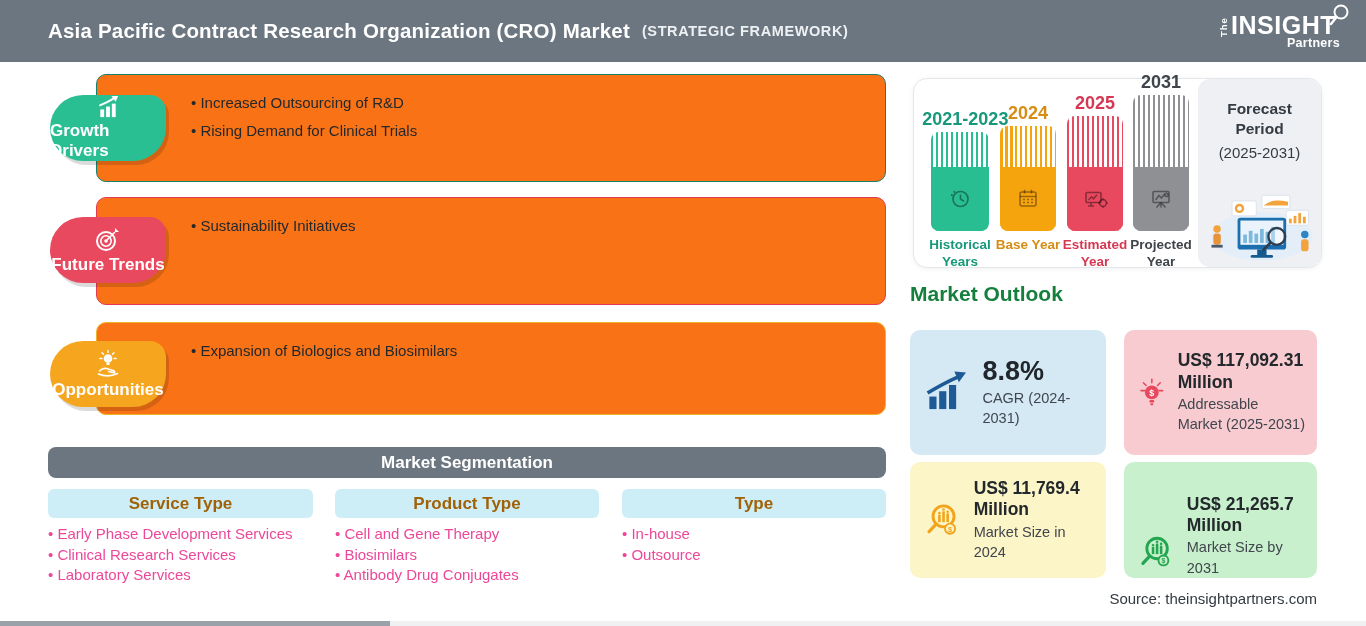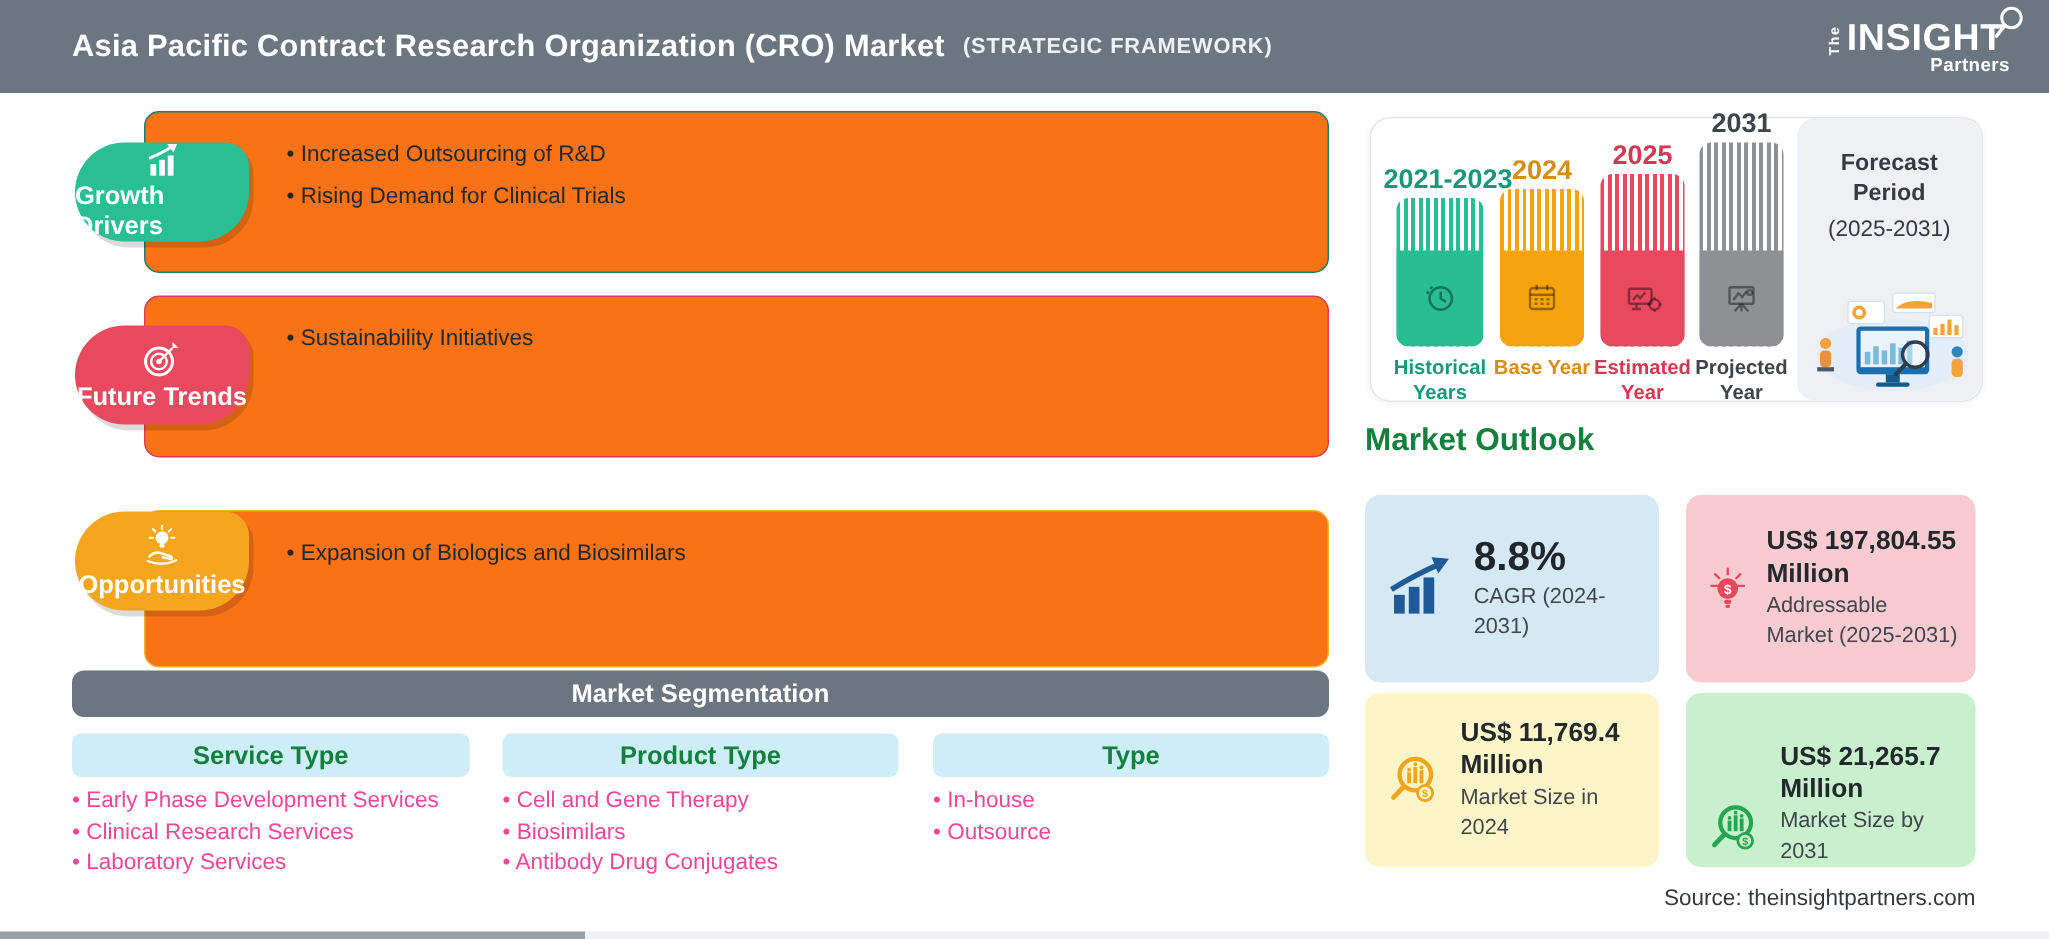--- a/index.html
+++ b/index.html
@@ -29,21 +29,21 @@
   .logo-glass { position:absolute; right:-14px; top:-9px; }
   .logo-partners { font-size:12.5px; font-weight:bold; margin-top:-2px; margin-right:-4px; letter-spacing:.3px; }
 
   
   .frame-box {
     position:absolute; left:96px; width:790px; background:#f97316;
     border-radius:10px; border:1.6px solid;
   }
   .frame-growth { top:74px; height:108px; border-color:#17806a; }
   .frame-trends { top:197px; height:108px; border-color:#e23a52; }
-  .frame-opps   { top:340px; height:105px; border-color:#eeb22b; }
+  .frame-opps   { top:322px; height:93px; border-color:#eeb22b; }
   .frame-box ul { list-style:none; padding:18px 20px 0 94px; }
   .frame-box li { font-size:15px; line-height:20px; margin-bottom:8px; color:#23282d; }
   .frame-box li::before { content:"•  "; }
 
   .badge {
     position:absolute; left:50px; width:116px; height:66px;
     border-radius:33px 16px 33px 33px;
     display:flex; flex-direction:column; align-items:center; justify-content:center;
     color:#fff; font-size:17px; font-weight:bold; gap:1px;
     box-shadow:3px 4px 0 rgba(0,0,0,.14);
@@ -55,21 +55,21 @@
   
   .seg-bar {
     position:absolute; left:48px; top:447px; width:838px; height:31px;
     background:#6c7680; border-radius:8px; color:#fff;
     font-size:17px; font-weight:bold;
     display:flex; align-items:center; justify-content:center;
   }
   .seg-head {
     position:absolute; top:489px; height:29px; background:#cdedf7; border-radius:6px;
     display:flex; align-items:center; justify-content:center;
-    font-size:17px; font-weight:bold; color:#15803d;
+    font-size:17px; font-weight:bold; color:#a16207;
   }
   .seg-h1 { left:48px;  width:265px; }
   .seg-h2 { left:335px; width:264px; }
   .seg-h3 { left:622px; width:264px; }
   .seg-list { position:absolute; top:524px; list-style:none; }
   .seg-l1 { left:48px; }  .seg-l2 { left:335px; }  .seg-l3 { left:622px; }
   .seg-list li { font-size:15px; line-height:20.5px; color:#ec4899; }
   .seg-list li::before { content:"•  "; }
 
   
@@ -356,21 +356,21 @@
       <line x1="37" y1="10" x2="32.5" y2="14.5"></line>
       <line x1="5" y1="23" x2="11" y2="23"></line>
       <line x1="35" y1="23" x2="41" y2="23"></line>
     </g>
     <circle cx="23" cy="26" r="11.5" fill="#e8485e"></circle>
     <text x="23" y="31.5" text-anchor="middle" font-family="Liberation Sans, sans-serif" font-size="15" font-weight="bold" fill="#fff">$</text>
     <rect x="19" y="38.5" width="8" height="4.5" rx="2" fill="#e8485e"></rect>
     <rect x="20.5" y="44" width="5" height="3.5" rx="1.6" fill="#e8485e"></rect>
   </svg>
   <div class="ocard-text">
-    <div class="ocard-value">US$ 197,804.55 Million</div>
+    <div class="ocard-value">US$ 117,092.31 Million</div>
     <div class="ocard-label">Addressable Market (2025-2031)</div>
   </div>
 </div>
 
 <div class="ocard ocard-2024">
   <svg width="52" height="52" viewBox="0 0 52 52">
     <circle cx="27" cy="21" r="14.5" fill="none" stroke="#f2a51c" stroke-width="4"></circle>
     <g fill="#f2a51c">
       <rect x="19.5" y="19" width="3.6" height="10"></rect>
       <rect x="25.2" y="14" width="3.6" height="15"></rect>

